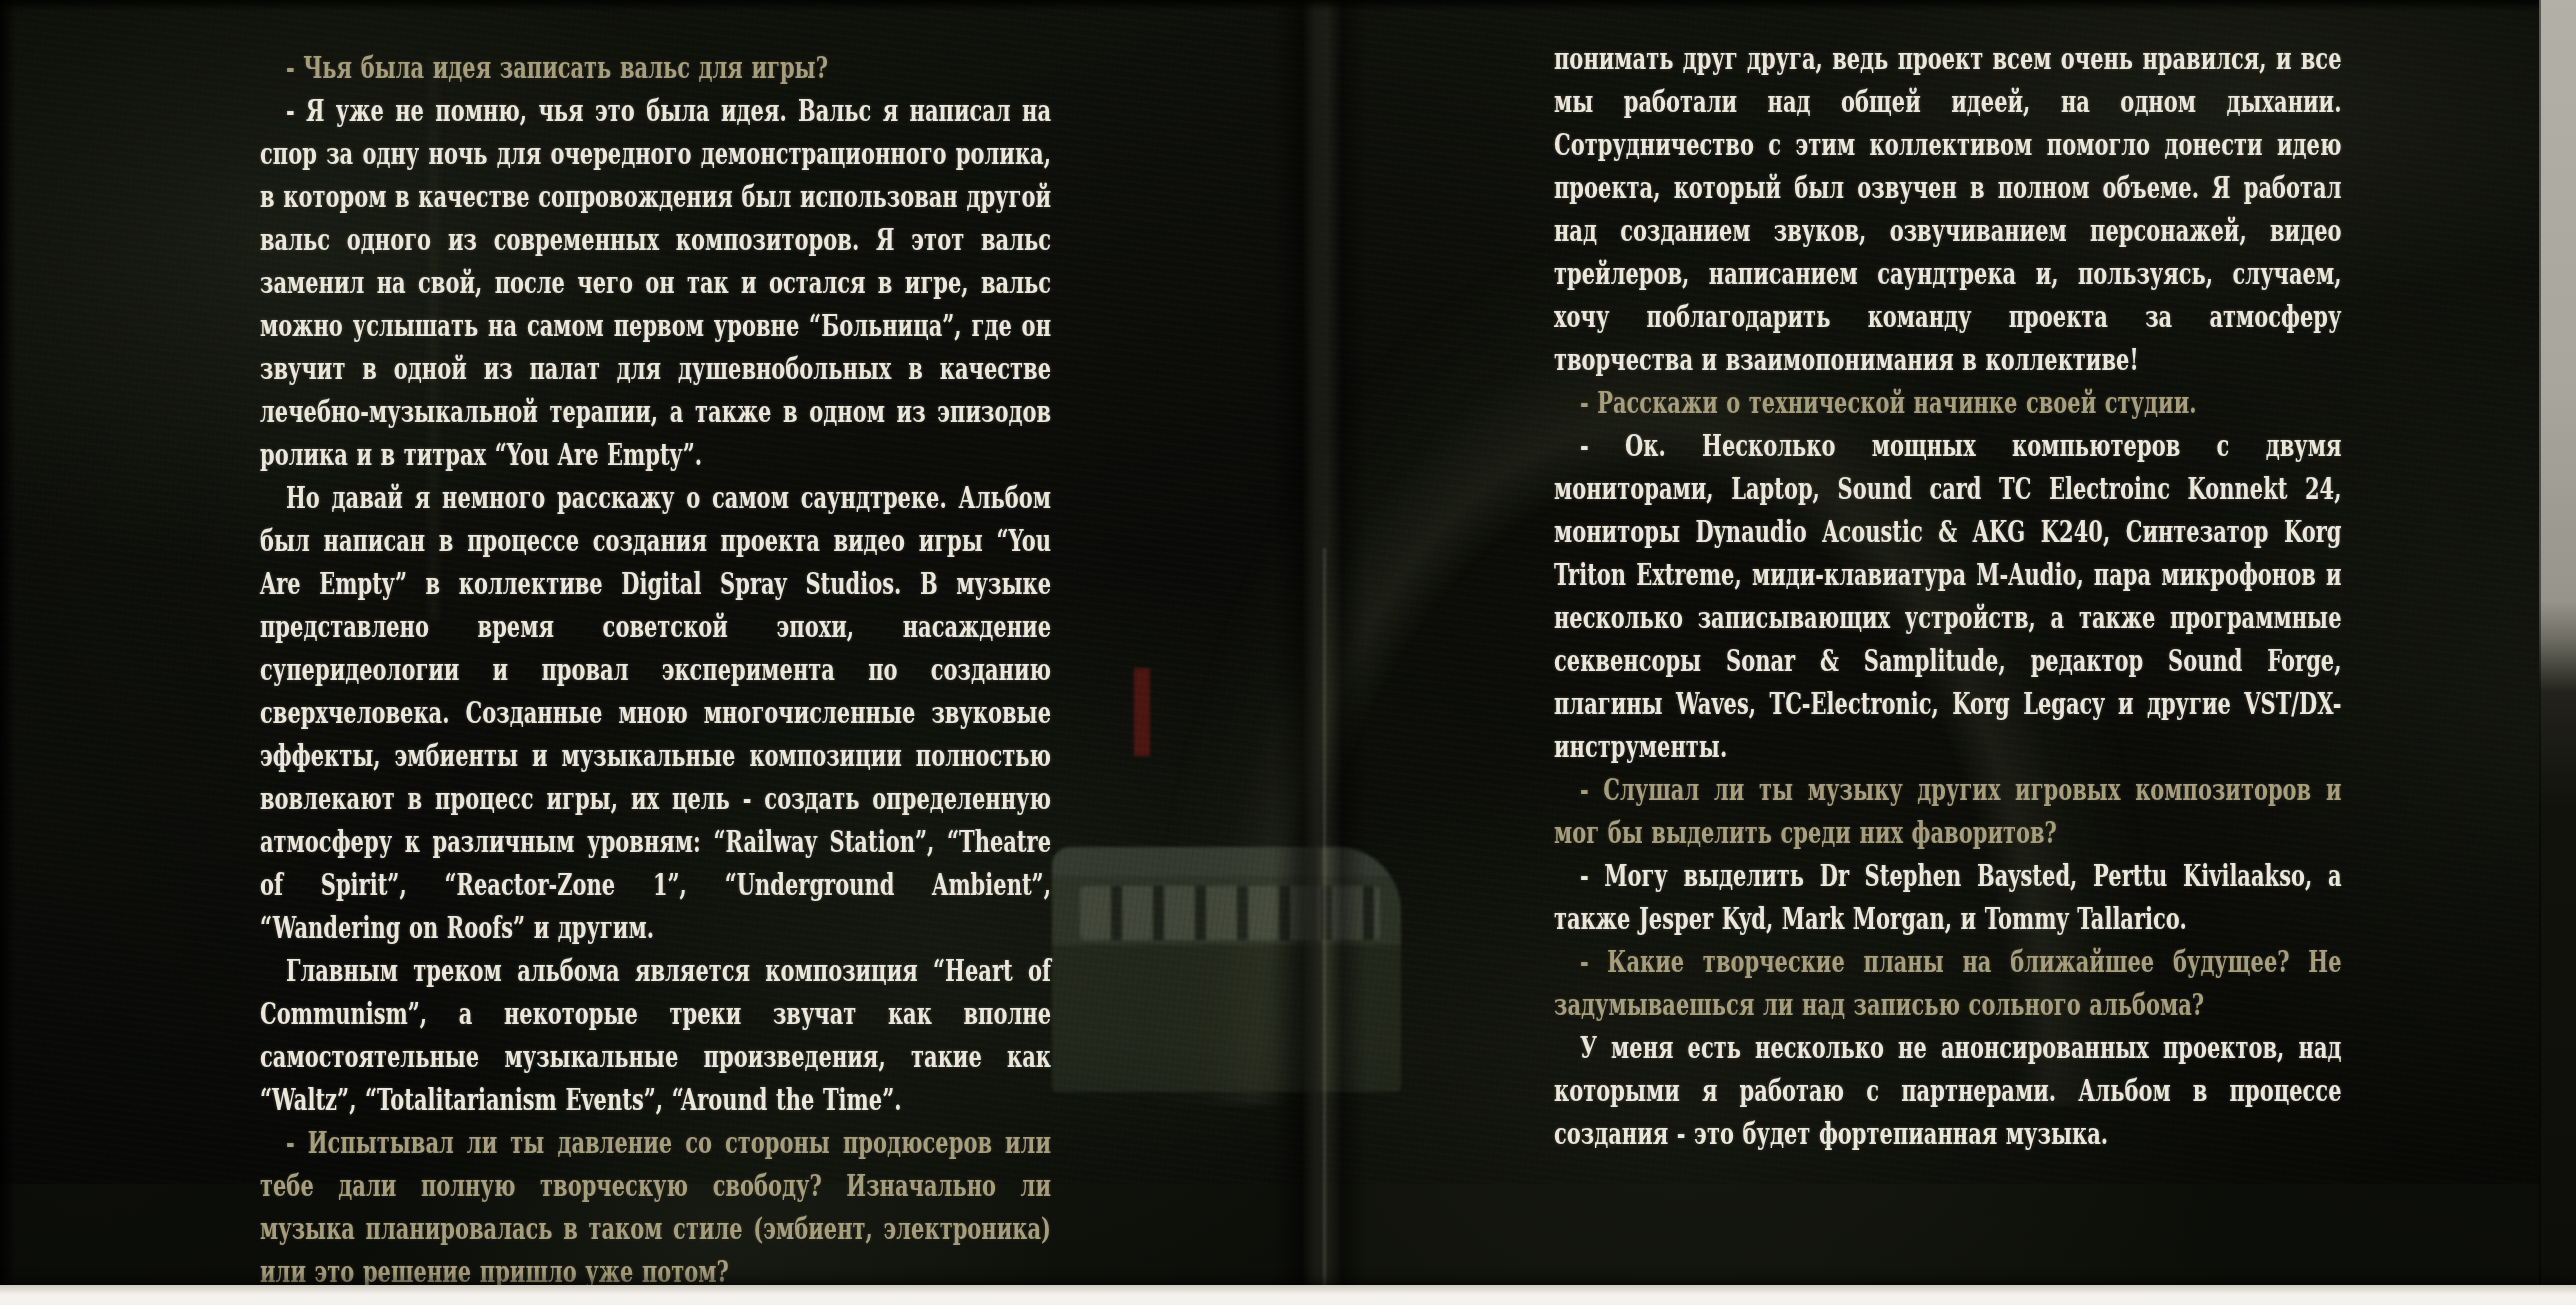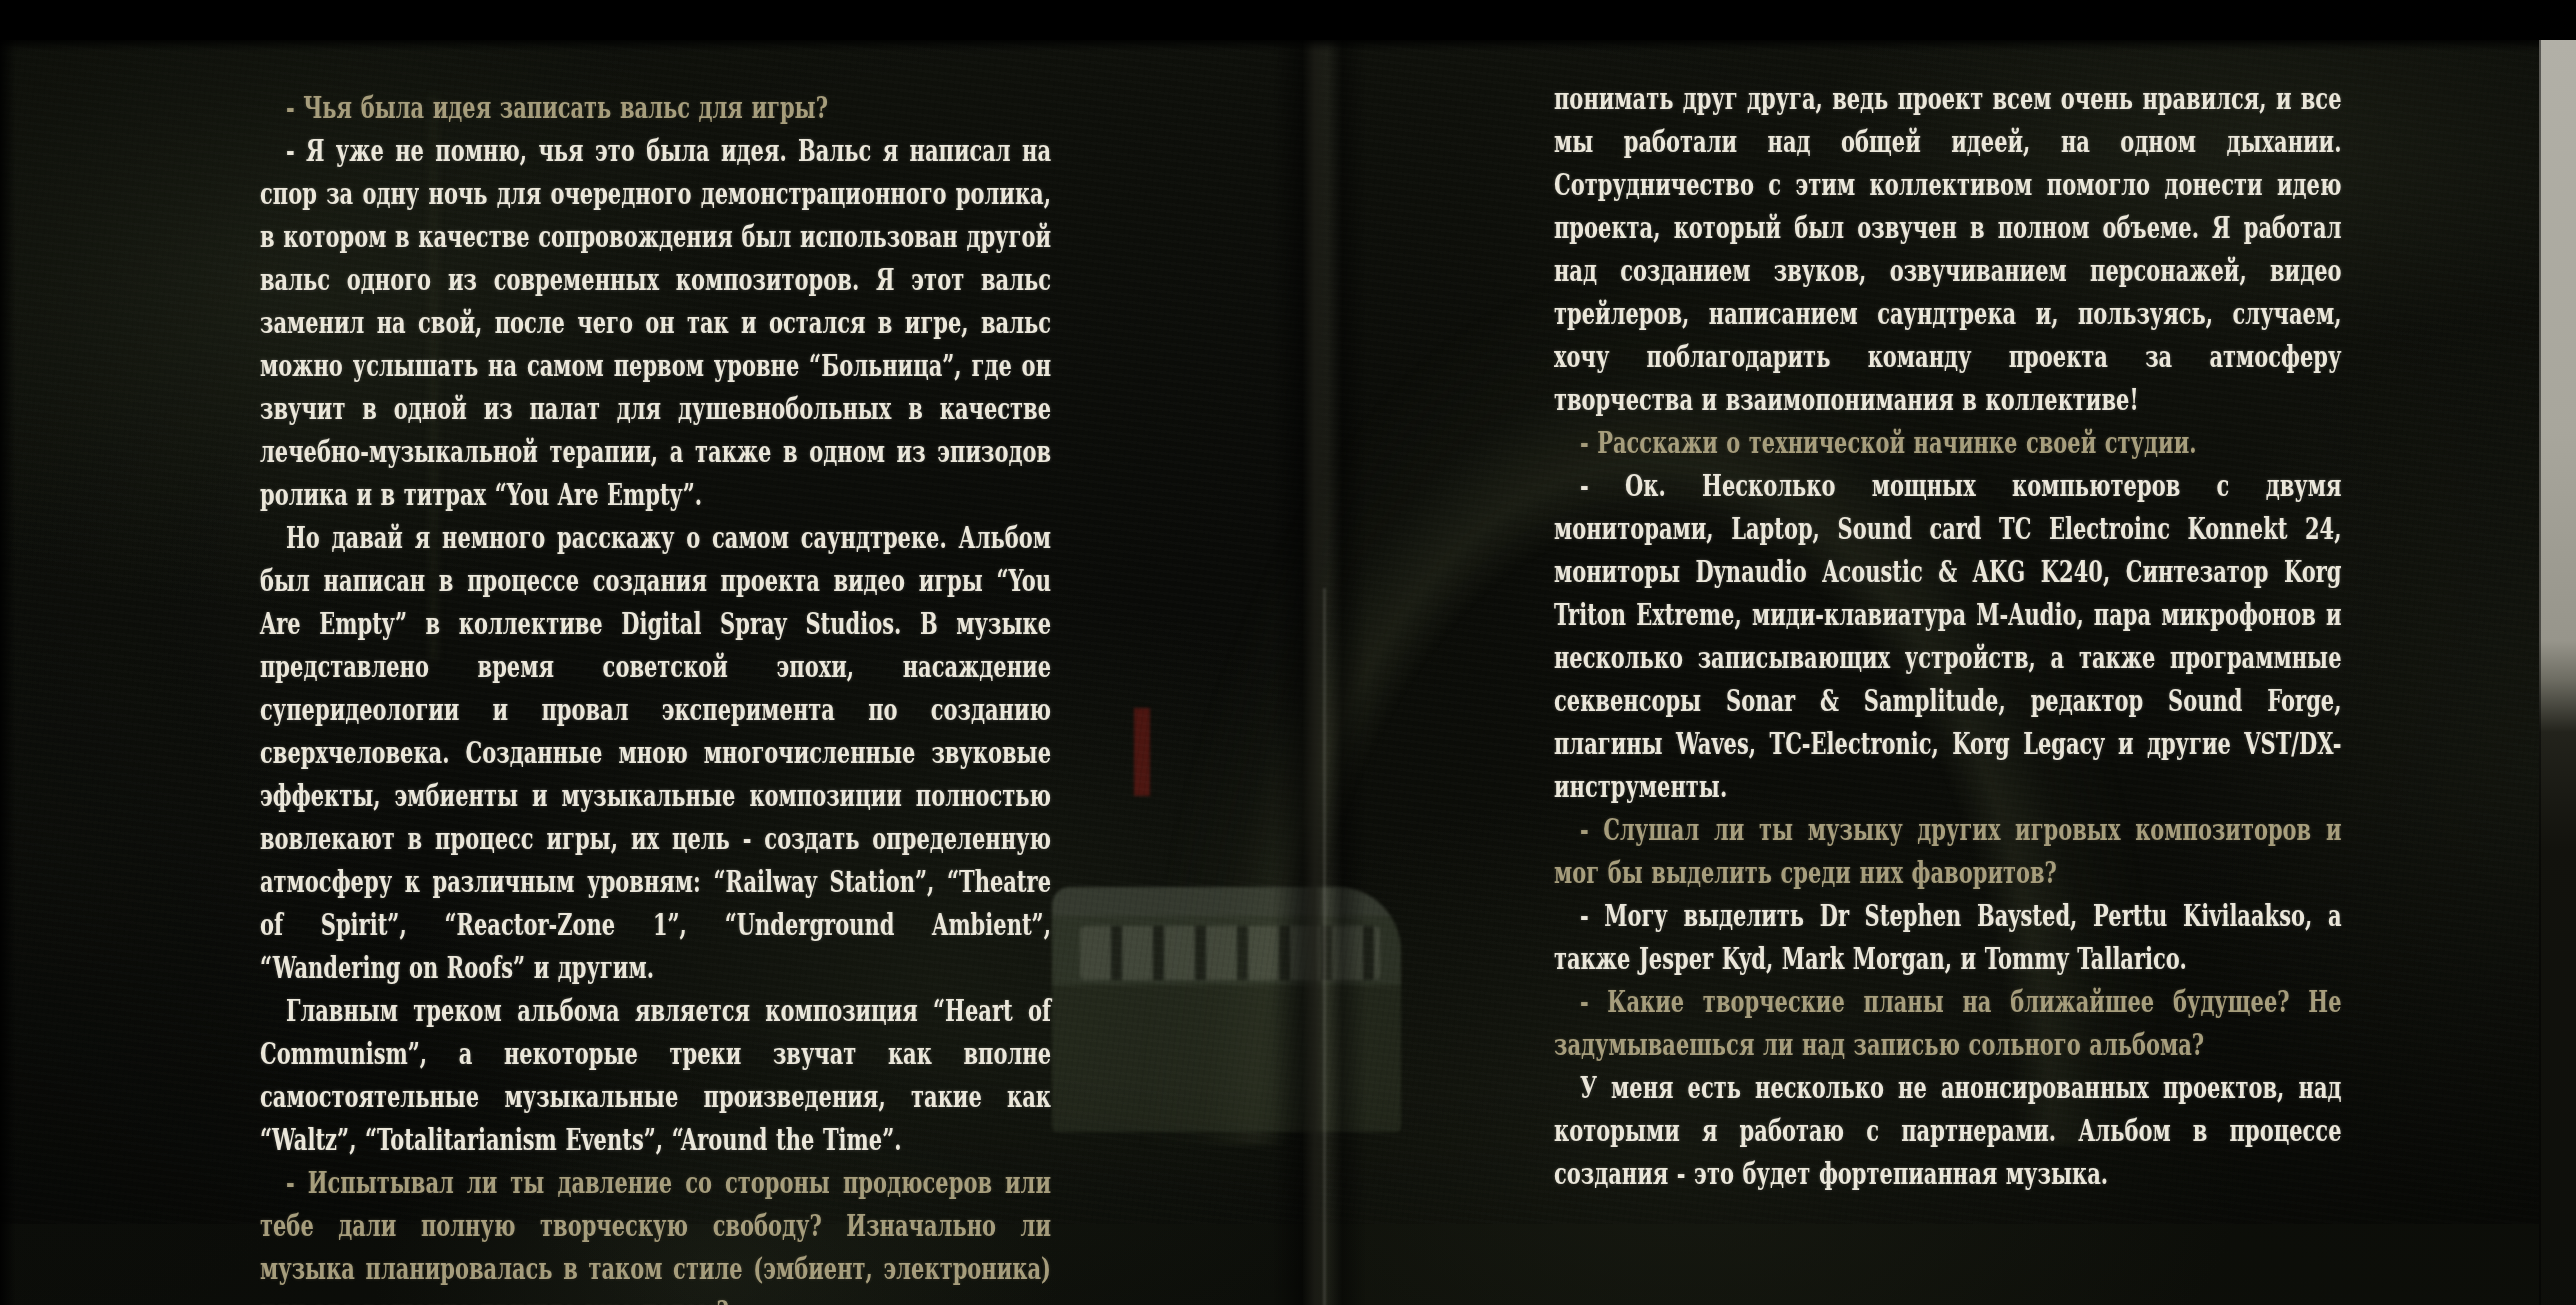--- a/index.html
+++ b/index.html
@@ -1,18 +1,18 @@
 <!DOCTYPE html>
 <html style="--answer: #ebe7da; --question: #a69d7c;font-size:14.6px"><head>
 <meta charset="utf-8">
 <style>
   html,body{margin:0;padding:0;background:#000;}
   body{width:2576px;height:1306px;position:relative;overflow:hidden;
        font-family:"DejaVu Serif","Liberation Serif",serif;}
-  .scan{position:absolute;left:0;top:0;width:2576px;height:1184px;background:#0b0c09;margin-top:40px;}
+  .scan{position:absolute;left:0;top:0;width:2576px;height:1184px;background:#0b0c09;}
 
   .page{position:absolute;top:0;height:1306px;}
   .page-left{left:0;width:1303px;
     background:
       radial-gradient(ellipse 694px 475px at 20% 18%, rgba(44,50,34,.42), transparent 70%),
       radial-gradient(ellipse 511px 694px at 4% 62%, rgba(16,18,13,.65), transparent 72%),
       radial-gradient(ellipse 749px 584px at 72% 72%, rgba(40,46,30,.35), transparent 70%),
       radial-gradient(ellipse 457px 274px at 55% 95%, rgba(48,54,38,.30), transparent 75%),
       linear-gradient(160deg,#12140d 0%,#0a0b08 55%,#0d0f0a 100%);}
   .page-right{left:1303px;width:1273px;

